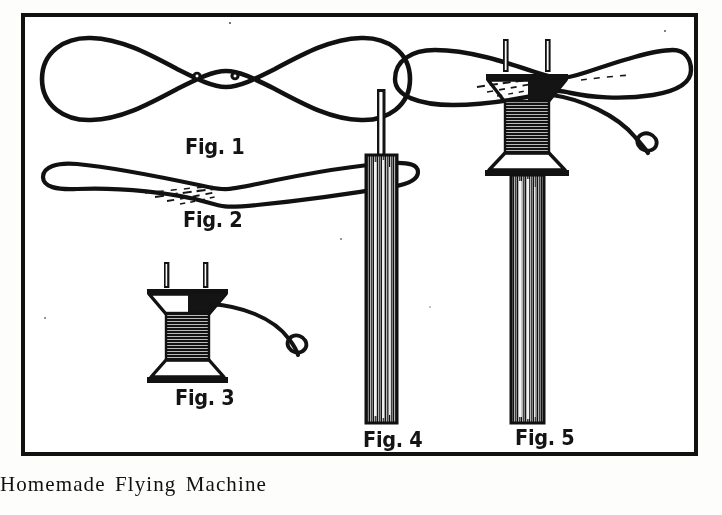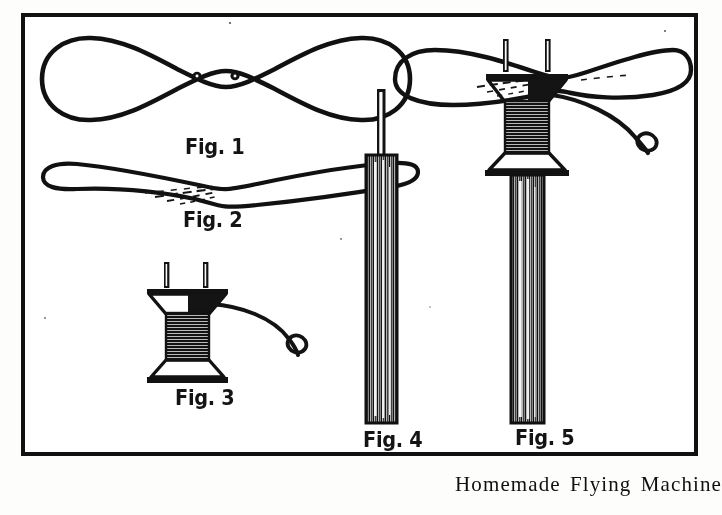--- a/index.html
+++ b/index.html
@@ -60,21 +60,21 @@
   #label-fig3 { left: 150px; top: 371px; }
   #label-fig4 { left: 338px; top: 413px; }
   #label-fig5 { left: 490px; top: 411px; }
 
   
   .caption {
     position: absolute;
     left: 0;
     top: 472px;
     width: 722px;
-    text-align: right;
+    text-align: left;
     font-family: "Liberation Serif", serif;
     font-size: 21px;
     color: #101010;
     letter-spacing: 1.1px;
     word-spacing: 3px;
   }
 </style>
 </head>
 <body>
 

